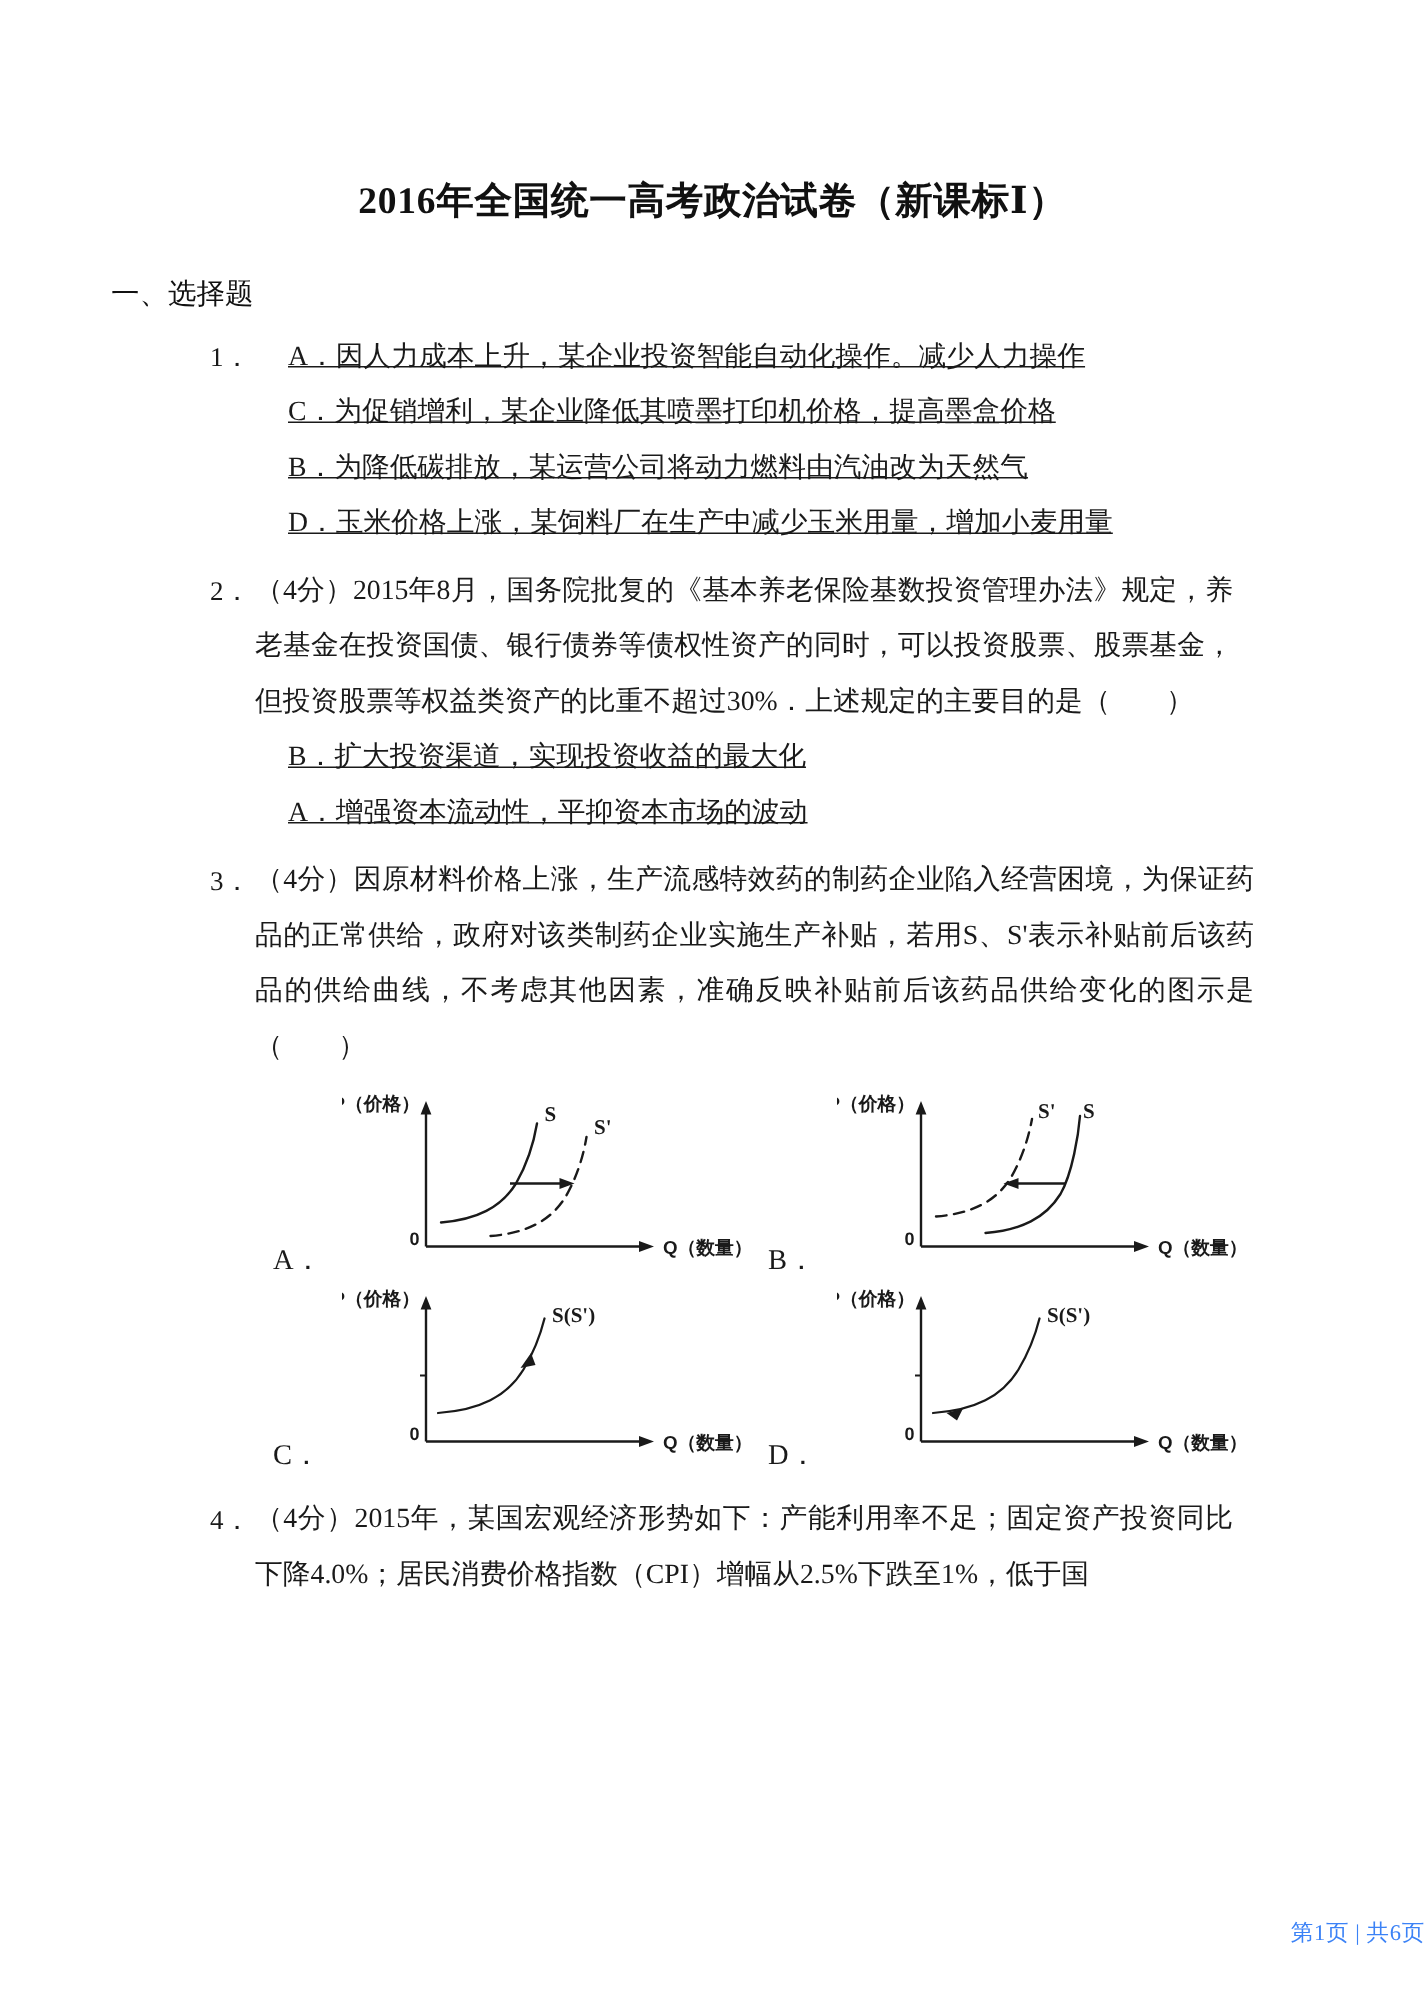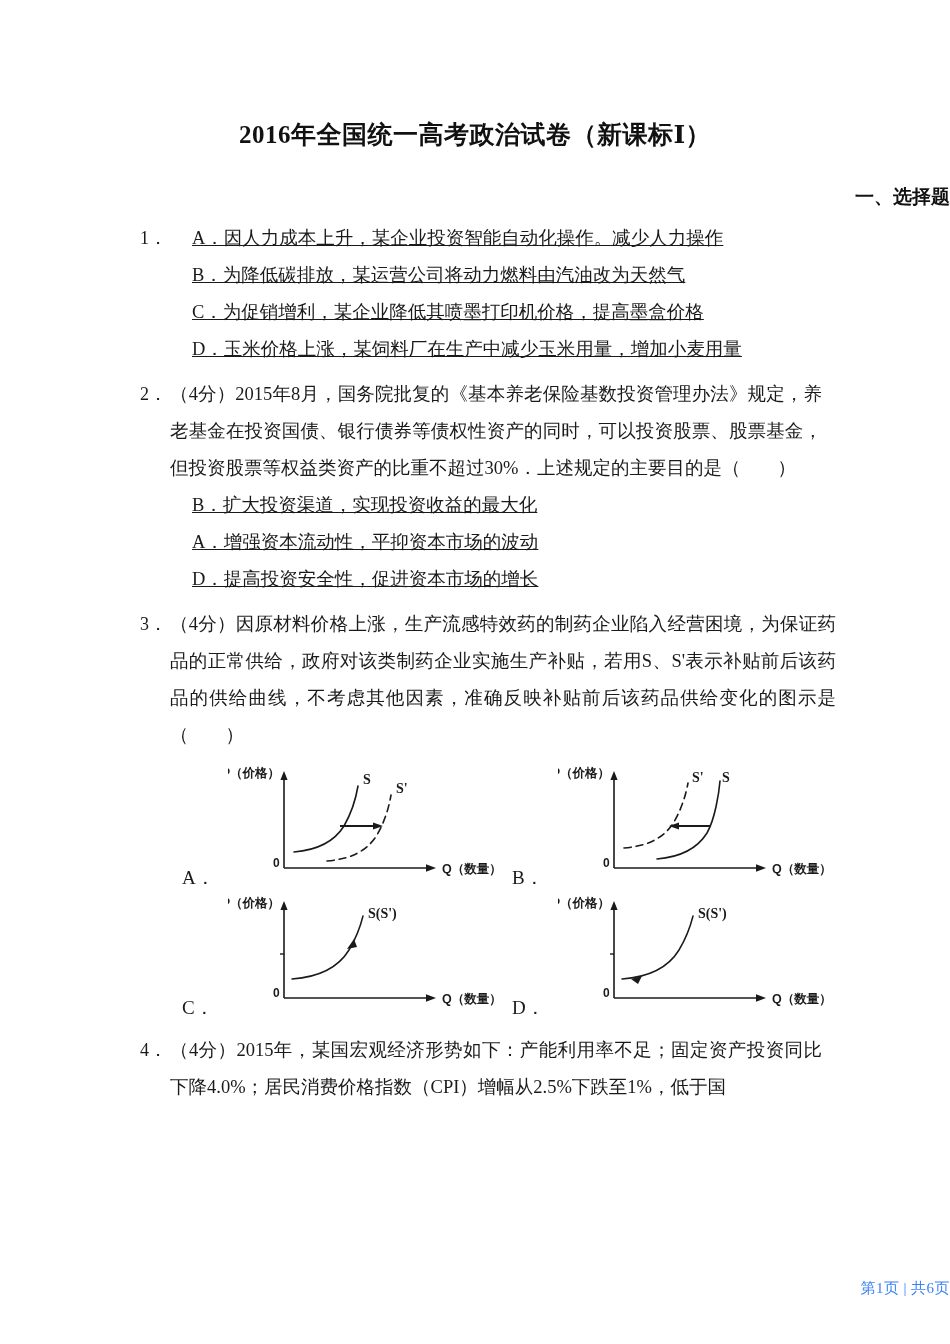--- a/index.html
+++ b/index.html
@@ -32,27 +32,26 @@
     letter-spacing: 0.5px;
     margin: 0;
     padding-top: 118px;
     padding-bottom: 0;
     line-height: 34px;
     color: #111;
   }
 
   .section-heading {
     font-size: 19px;
-    font-weight: bold;
-    margin: 0;
-    padding-left: 116px;
+    font-weight: normal;
+    margin: 0;
+    padding-left: 74px;
     padding-top: 30px;
     line-height: 30px;
     color: #111;
-    text-align: right;
   }
 
   .content {
     padding-left: 140px;
     padding-right: 128px;
   }
 
   .question {
     display: flex;
     align-items: flex-start;
@@ -162,35 +161,34 @@
 
   <h2 class="section-heading">一、选择题</h2>
 
   <div class="content">
 
     <div class="question">
       <div class="q-num">1．</div>
       <div class="q-body">
         <div class="options">
           <div class="option">A．因人力成本上升，某企业投资智能自动化操作。减少人力操作</div>
+          <div class="option">C．为促销增利，某企业降低其喷墨打印机价格，提高墨盒价格</div>
           <div class="option">B．为降低碳排放，某运营公司将动力燃料由汽油改为天然气</div>
-          <div class="option">C．为促销增利，某企业降低其喷墨打印机价格，提高墨盒价格</div>
           <div class="option">D．玉米价格上涨，某饲料厂在生产中减少玉米用量，增加小麦用量</div>
         </div>
       </div>
     </div>
 
     <div class="question">
       <div class="q-num">2．</div>
       <div class="q-body">
         <p class="q-stem">（4分）2015年8月，国务院批复的《基本养老保险基数投资管理办法》规定，养老基金在投资国债、银行债券等债权性资产的同时，可以投资股票、股票基金，但投资股票等权益类资产的比重不超过30%．上述规定的主要目的是（　　）</p>
         <div class="options">
           <div class="option">B．扩大投资渠道，实现投资收益的最大化</div>
           <div class="option">A．增强资本流动性，平抑资本市场的波动</div>
-          <div class="option">D．提高投资安全性，促进资本市场的增长</div>
         </div>
       </div>
     </div>
 
     <div class="question">
       <div class="q-num">3．</div>
       <div class="q-body">
         <p class="q-stem">（4分）因原材料价格上涨，生产流感特效药的制药企业陷入经营困境，为保证药品的正常供给，政府对该类制药企业实施生产补贴，若用S、S'表示补贴前后该药品的供给曲线，不考虑其他因素，准确反映补贴前后该药品供给变化的图示是（　　）</p>
 
         <div class="figure-grid">

